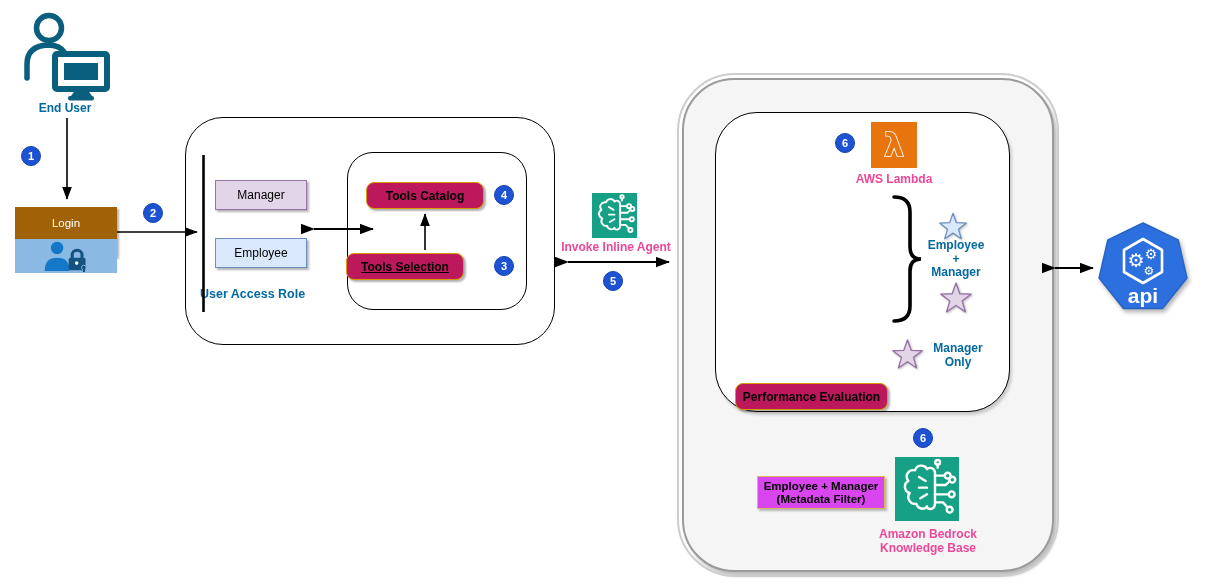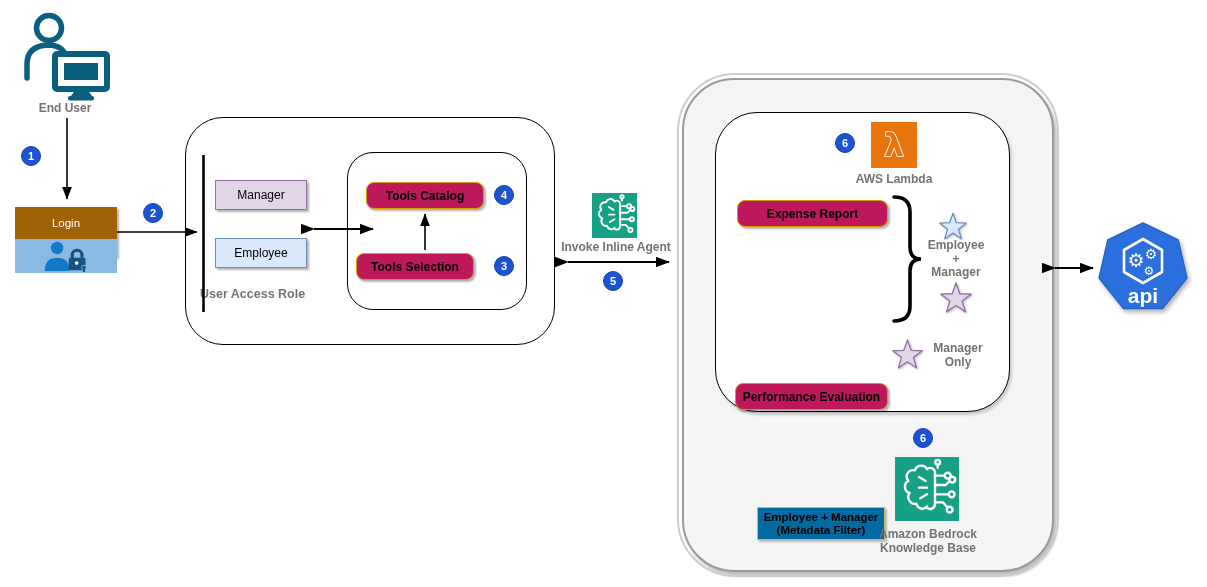--- a/index.html
+++ b/index.html
@@ -1,35 +1,35 @@
 <!DOCTYPE html>
 <html><head>
 <meta charset="utf-8">
 <style>
   html,body{margin:0;padding:0;background:#fff;}
   #canvas{position:relative;width:1207px;height:587px;background:#fff;overflow:hidden;
           font-family:"Liberation Sans","DejaVu Sans",sans-serif;color:#000;}
   .abs{position:absolute;}
-  .lbl{font-weight:bold;font-size:12px;text-align:center;line-height:14px;color:#737373;}
-  .aws-lbl{color:#737373;}
+  .lbl{font-weight:bold;font-size:12px;text-align:center;line-height:14px;color:#0369a1;}
+  .aws-lbl{color:#ec4899;}
   .badge{width:20px;height:20px;border-radius:50%;background:#1d52d3;border:1.5px solid #1240b0;
          color:#fff;font-size:11px;font-weight:bold;display:flex;align-items:center;justify-content:center;
          box-sizing:border-box;}
   .container{border:1.6px solid #000;background:#fff;box-sizing:border-box;}
   .box{box-sizing:border-box;display:flex;align-items:center;justify-content:center;
        font-size:12px;box-shadow:2px 2px 2px rgba(0,0,0,0.3);}
   .role-box{width:92px;height:30px;border:1px solid;}
   .tool-box{width:151px;height:27px;border:1px solid #D79B00;background:#be185d;
             border-radius:8px;font-weight:bold;}
   .tool-box.sm{width:118px;}
   .manager-box{background:#E1D5E7;border-color:#9673A6;}
   .employee-box{background:#DAE8FC;border-color:#6C8EBF;}
-  .metadata-box{width:128px;height:33px;background:#0369a1;border:1px solid #D6B656;
+  .metadata-box{width:128px;height:33px;background:#d946ef;border:1px solid #D6B656;
                 font-size:11.5px;font-weight:bold;line-height:13px;flex-direction:column;
-                box-shadow:2px 2px 2px rgba(0,0,0,0.25);margin-top:31px;}
+                box-shadow:2px 2px 2px rgba(0,0,0,0.25);}
   .gray-container{background:#f5f5f5;border:2px solid #9a9a9a;border-radius:52px;
                   box-shadow:3px 4px 3px rgba(0,0,0,0.25);}
   .gray-container::before{content:"";position:absolute;inset:-7px;border:2px solid #cdcdcd;
                   border-radius:58px;pointer-events:none;}
   .white-container{border-radius:42px;box-shadow:2px 3px 3px rgba(0,0,0,0.18);}
   .login-card{width:102px;height:50px;box-shadow:2px 2px 2px rgba(0,0,0,0.3);box-sizing:border-box;}
   .login-header{height:32px;background:#a16207;color:#fff;font-size:11.5px;display:flex;
                 align-items:center;justify-content:center;}
   .login-body{height:34px;background:#8ABAE4;display:flex;align-items:center;justify-content:center;}
   svg{display:block;}
@@ -78,21 +78,21 @@
   <div class="abs box role-box employee-box" style="left:215px;top:238px;">
     <span>Employee</span>
   </div>
   <div class="abs lbl" style="left:200px;top:287px;width:120px;text-align:left;font-size:12.5px;">User Access Role</div>
 
   <div class="abs container" style="left:347px;top:152px;width:180px;height:158px;border-radius:26px;"></div>
   <div class="abs box tool-box sm" style="left:366px;top:182px;">
     <span>Tools Catalog</span>
   </div>
   <div class="abs badge" style="left:494px;top:185px;">4</div>
-  <div class="abs box tool-box sm" style="left:356px;top:253px;">
+  <div class="abs box tool-box sm" style="left:346px;top:253px;text-decoration:underline;">
     <span>Tools Selection</span>
   </div>
   <div class="abs badge" style="left:494px;top:256px;">3</div>
 
   <svg class="abs" style="left:592px;top:193px;" width="45" height="45" viewBox="0 0 48 48">
     <rect width="48" height="48" fill="#16A085"></rect>
     <g stroke="#fff" stroke-width="2" fill="none" stroke-linecap="round" stroke-linejoin="round">
       <path d="M24 9 c-2 -4 -8 -3 -9 1 c-5 -1 -8 4 -5 8 c-4 2 -3 8 1 9 c-3 4 1 9 5 8 c1 4 6 5 8 2"></path>
       <path d="M24 9 c3 -2 6 0 6 3 v23 c0 4 -4 5 -6 3"></path>
       <path d="M18 15 l5 3 M18 23 h6 M19 31 l5 -3"></path>
@@ -115,23 +115,20 @@
 
   <div class="abs container white-container" style="left:715px;top:112px;width:295px;height:300px;"></div>
 
   <div class="abs badge" style="left:835px;top:133px;">6</div>
   <svg class="abs" style="left:871px;top:122px;" width="46" height="46" viewBox="0 0 46 46">
     <rect width="46" height="46" fill="#E8740E"></rect>
     <text x="23" y="34" font-size="31" font-weight="bold" text-anchor="middle" font-family="DejaVu Sans, sans-serif" fill="#E8740E" stroke="#fff" stroke-width="1.7" style="paint-order:stroke;">λ</text>
   </svg>
   <div class="abs lbl aws-lbl" style="left:844px;top:172px;width:100px;">AWS Lambda</div>
 
-  <div class="abs box tool-box" style="left:737px;top:200px;">
-    <span>Expense Report</span>
-  </div>
 
   <svg class="abs star" style="left:938px;top:212px;" width="30" height="29" viewBox="0 0 34 32">
     <polygon points="17,1 20.8,11.7 32.2,12.1 23.2,19 26.4,29.9 17,23.5 7.6,29.9 10.8,19 1.8,12.1 13.2,11.7" fill="#DAE8FC" stroke="#6C8EBF" stroke-width="1.4" stroke-linejoin="round"></polygon>
   </svg>
   <div class="abs lbl" style="left:920px;top:239px;width:72px;line-height:13.5px;">
     <div>Employee</div>
     <div>+</div>
     <div>Manager</div>
   </div>
   <svg class="abs star" style="left:939px;top:282px;" width="34" height="32" viewBox="0 0 34 32">

